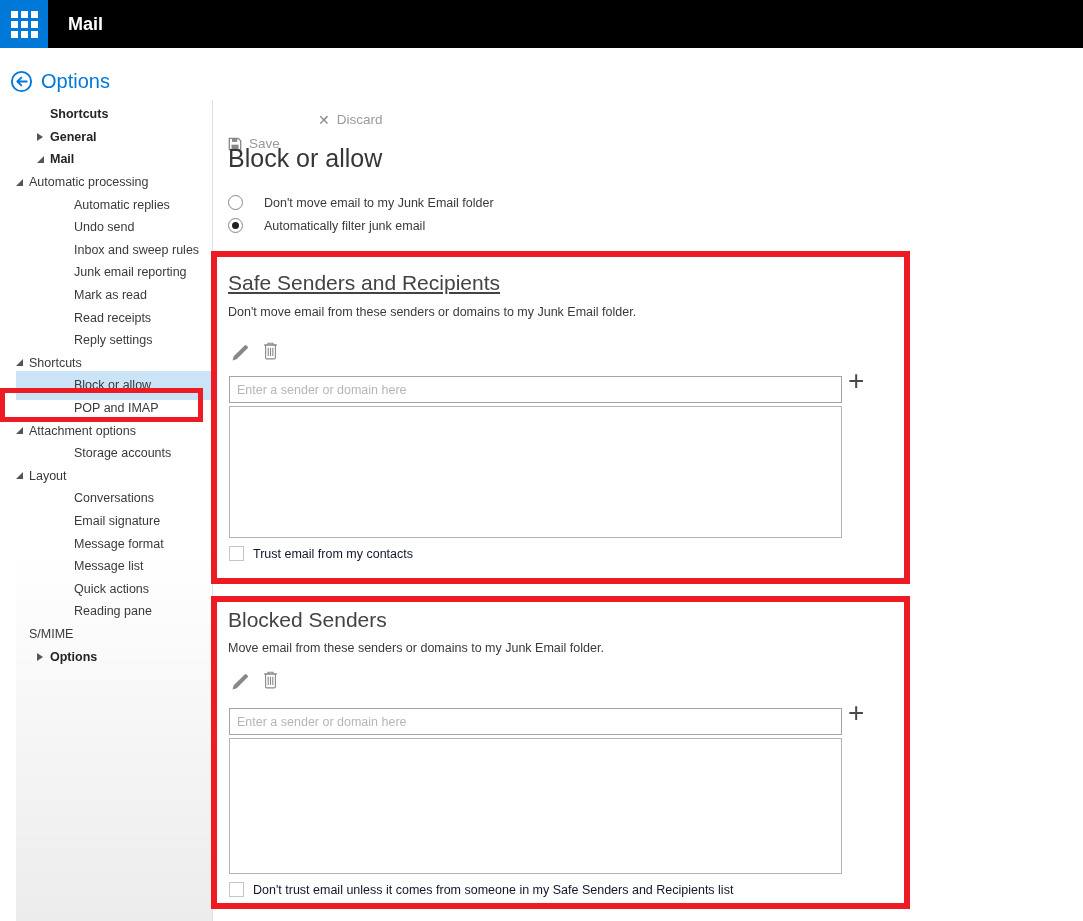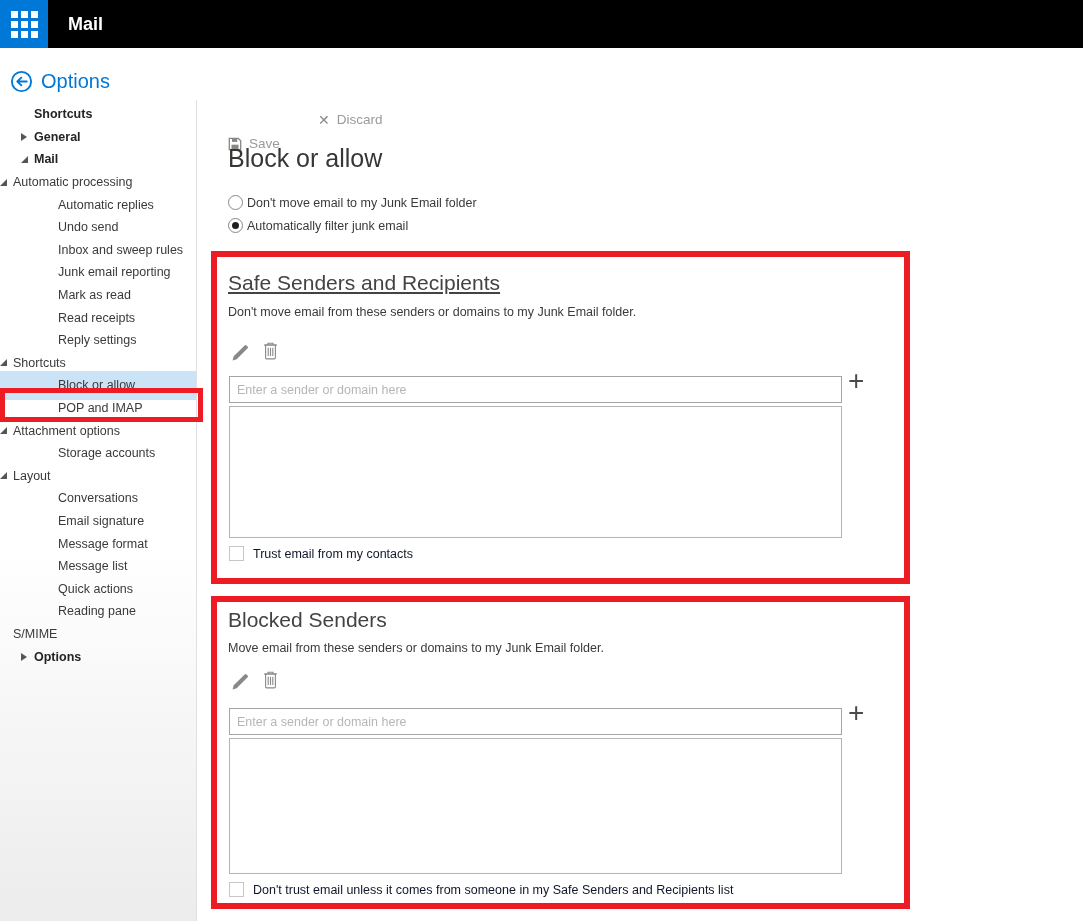--- a/index.html
+++ b/index.html
@@ -12,21 +12,21 @@
                display:flex;align-items:center;justify-content:center;cursor:pointer;}
   .grid-icon{display:grid;grid-template-columns:repeat(3,7px);grid-auto-rows:7px;gap:3px;}
   .grid-icon span{background:#fff;display:block;}
   .app-title{position:absolute;left:68px;top:0;line-height:48px;color:#fff;font-size:18px;font-weight:600;}
 
   
   .options-header{position:absolute;left:10px;top:67px;height:28px;display:flex;align-items:center;gap:8px;
                   color:#0078d7;font-size:20px;cursor:pointer;}
 
   
-  .sidebar{position:absolute;left:0;top:100px;width:197px;height:821px;
+  .sidebar{position:absolute;left:16px;top:100px;width:197px;height:821px;
            background:linear-gradient(180deg,#ffffff 0%,#ffffff 55%,#ececec 100%);
            border-right:1px solid #e1e1e1;box-sizing:border-box;padding-top:3px;z-index:1;}
   .sb-row{height:22.6px;display:flex;align-items:center;font-size:12.5px;color:#3b3a39;cursor:pointer;white-space:nowrap;}
   .sb-row.bold{font-weight:700;color:#252423;}
   .sb-row.lvl0{padding-left:21px;}
   .sb-row.lvl1{}
   .sb-row.lvl2{padding-left:58px;}
   .sb-row.selected{background:#cbe3f6;box-shadow:0 -3px 0 #cbe3f6,0 3px 0 #cbe3f6;}
   .tri{width:13px;flex:none;display:flex;align-items:center;}
   .tri.collapsed::before{content:'';width:0;height:0;border-top:4px solid transparent;
@@ -40,21 +40,21 @@
   .annot-safe{left:211px;top:251px;width:699px;height:333px;z-index:5;}
   .annot-blocked{left:211px;top:596px;width:699px;height:313px;z-index:5;}
 
   
   .btn-row{position:absolute;display:flex;align-items:center;gap:7px;font-size:13.5px;color:#9b9a99;cursor:pointer;}
   .btn-save{left:228px;top:112px;margin-top:24px;}
   .btn-discard{left:318px;top:112px;}
   .x-glyph{font-size:14px;font-weight:700;color:#8a8886;line-height:1;}
   .page-title{position:absolute;left:228px;top:144px;font-size:25px;font-weight:300;color:#373634;}
 
-  .radio-row{position:absolute;left:228px;display:flex;align-items:center;gap:4px;font-size:12.5px;color:#3b3a39;}
+  .radio-row{position:absolute;left:228px;display:flex;align-items:center;gap:21px;font-size:12.5px;color:#3b3a39;}
   .radio-row.r0{top:195px;}
   .radio-row.r1{top:218px;}
   .radio{width:15px;height:15px;border:1px solid #8a8886;border-radius:50%;background:#fff;
          box-sizing:border-box;position:relative;flex:none;cursor:pointer;}
   .radio.checked::after{content:'';position:absolute;left:3px;top:3px;right:3px;bottom:3px;
          border-radius:50%;background:#201f1e;}
 
   .sender-section{position:absolute;left:211px;width:699px;z-index:1;}
   .sec-safe{top:251px;height:333px;}
   .sec-blocked{top:596px;height:313px;}

